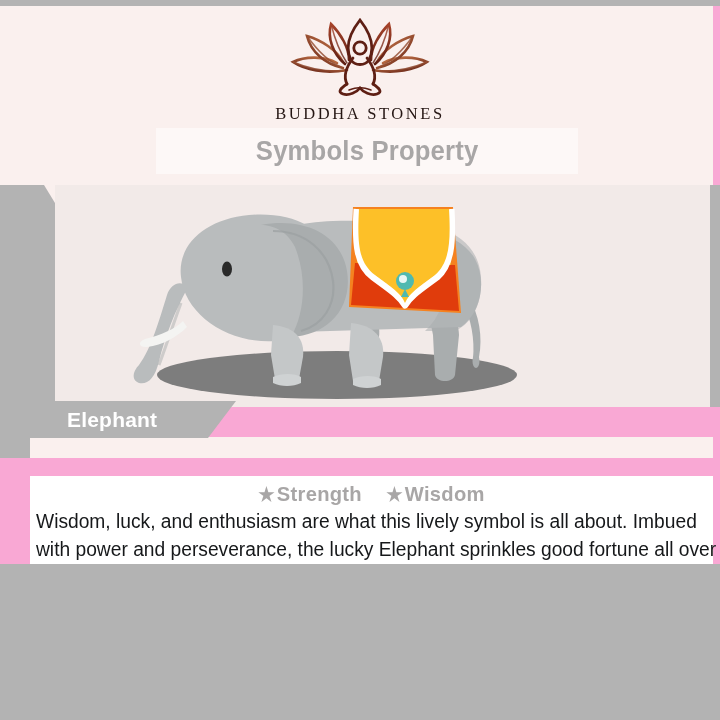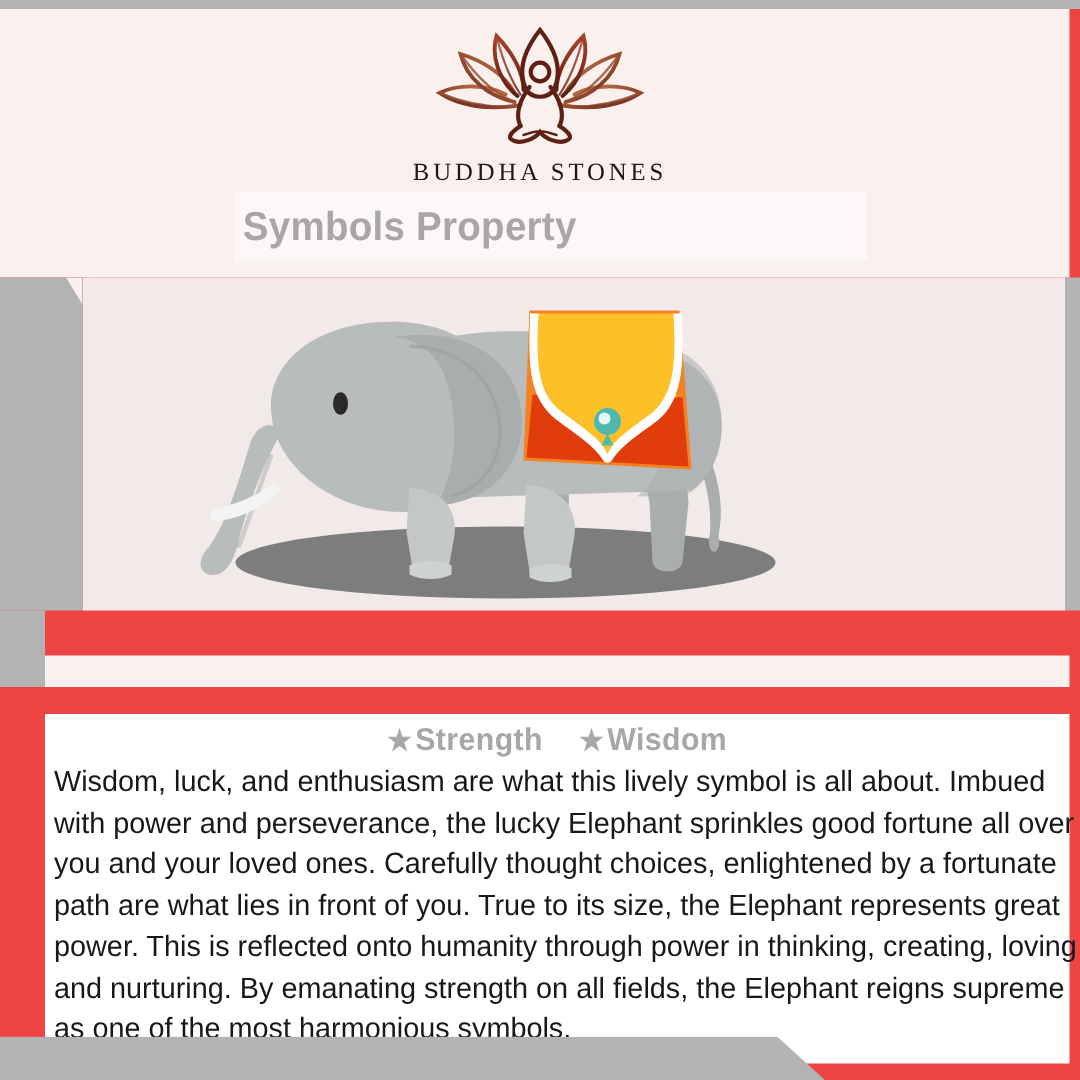--- a/index.html
+++ b/index.html
@@ -7,22 +7,22 @@
   body {
     font-family:"Liberation Sans", sans-serif;
     background:#b3b3b3;
     position:relative;
     overflow:hidden;
   }
 
   
   #page {
     position:absolute; inset:0;
-    width:720px; height:720px;
-    background:#ef4444;
+    width:720px; height:564px;
+    background:#f9a8d4;
     overflow:hidden;
   }
 
   
   .header-block {
     position:absolute;
     left:0; top:6px;
     width:713px; height:179px;
     background:#faf0ee;
   }
@@ -42,21 +42,21 @@
     color:#241512;
     text-align:center;
   }
 
   
   .title-band {
     position:absolute;
     left:156px; top:128px;
     width:422px; height:46px;
     background:#fdf8f7;
-    display:flex; align-items:center; justify-content:flex-start;
+    display:flex; align-items:center; justify-content:center;
   }
   .title-text {
     font-family:"Liberation Sans Narrow","Liberation Sans", sans-serif;
     font-weight:bold;
     font-size:27px;
     color:#a8a6a6;
     letter-spacing:0.2px;
     transform:scaleX(0.95);
   }
 
@@ -291,20 +291,23 @@
         <path d="M350 104 L 346 112 L 354 112 Z" fill="#4fb9b0"></path>
       </g>
     </svg>
   </div>
 
   <div class="left-band"></div>
   <div class="right-band"></div>
   <div class="sub-strip-2"></div>
   <div class="sub-strip"></div>
 
+  <div class="label-banner">
+    <span class="label-text">Elephant</span>
+  </div>
 
   <div class="text-panel">
     <div class="keywords">
       <span><span class="star">★</span><span>Strength</span></span>
       <span class="kw-gap"></span>
       <span><span class="star">★</span><span>Wisdom</span></span>
     </div>
     <p class="body-text">Wisdom, luck, and enthusiasm are what this lively symbol is all about. Imbued with power and perseverance, the lucky Elephant sprinkles good fortune all over you and your loved ones. Carefully thought choices, enlightened by a fortunate path are what lies in front of you. True to its size, the Elephant represents great power. This is reflected onto humanity through power in thinking, creating, loving and nurturing. By emanating strength on all fields, the Elephant reigns supreme as one of the most harmonious symbols.</p>
   </div>
 

